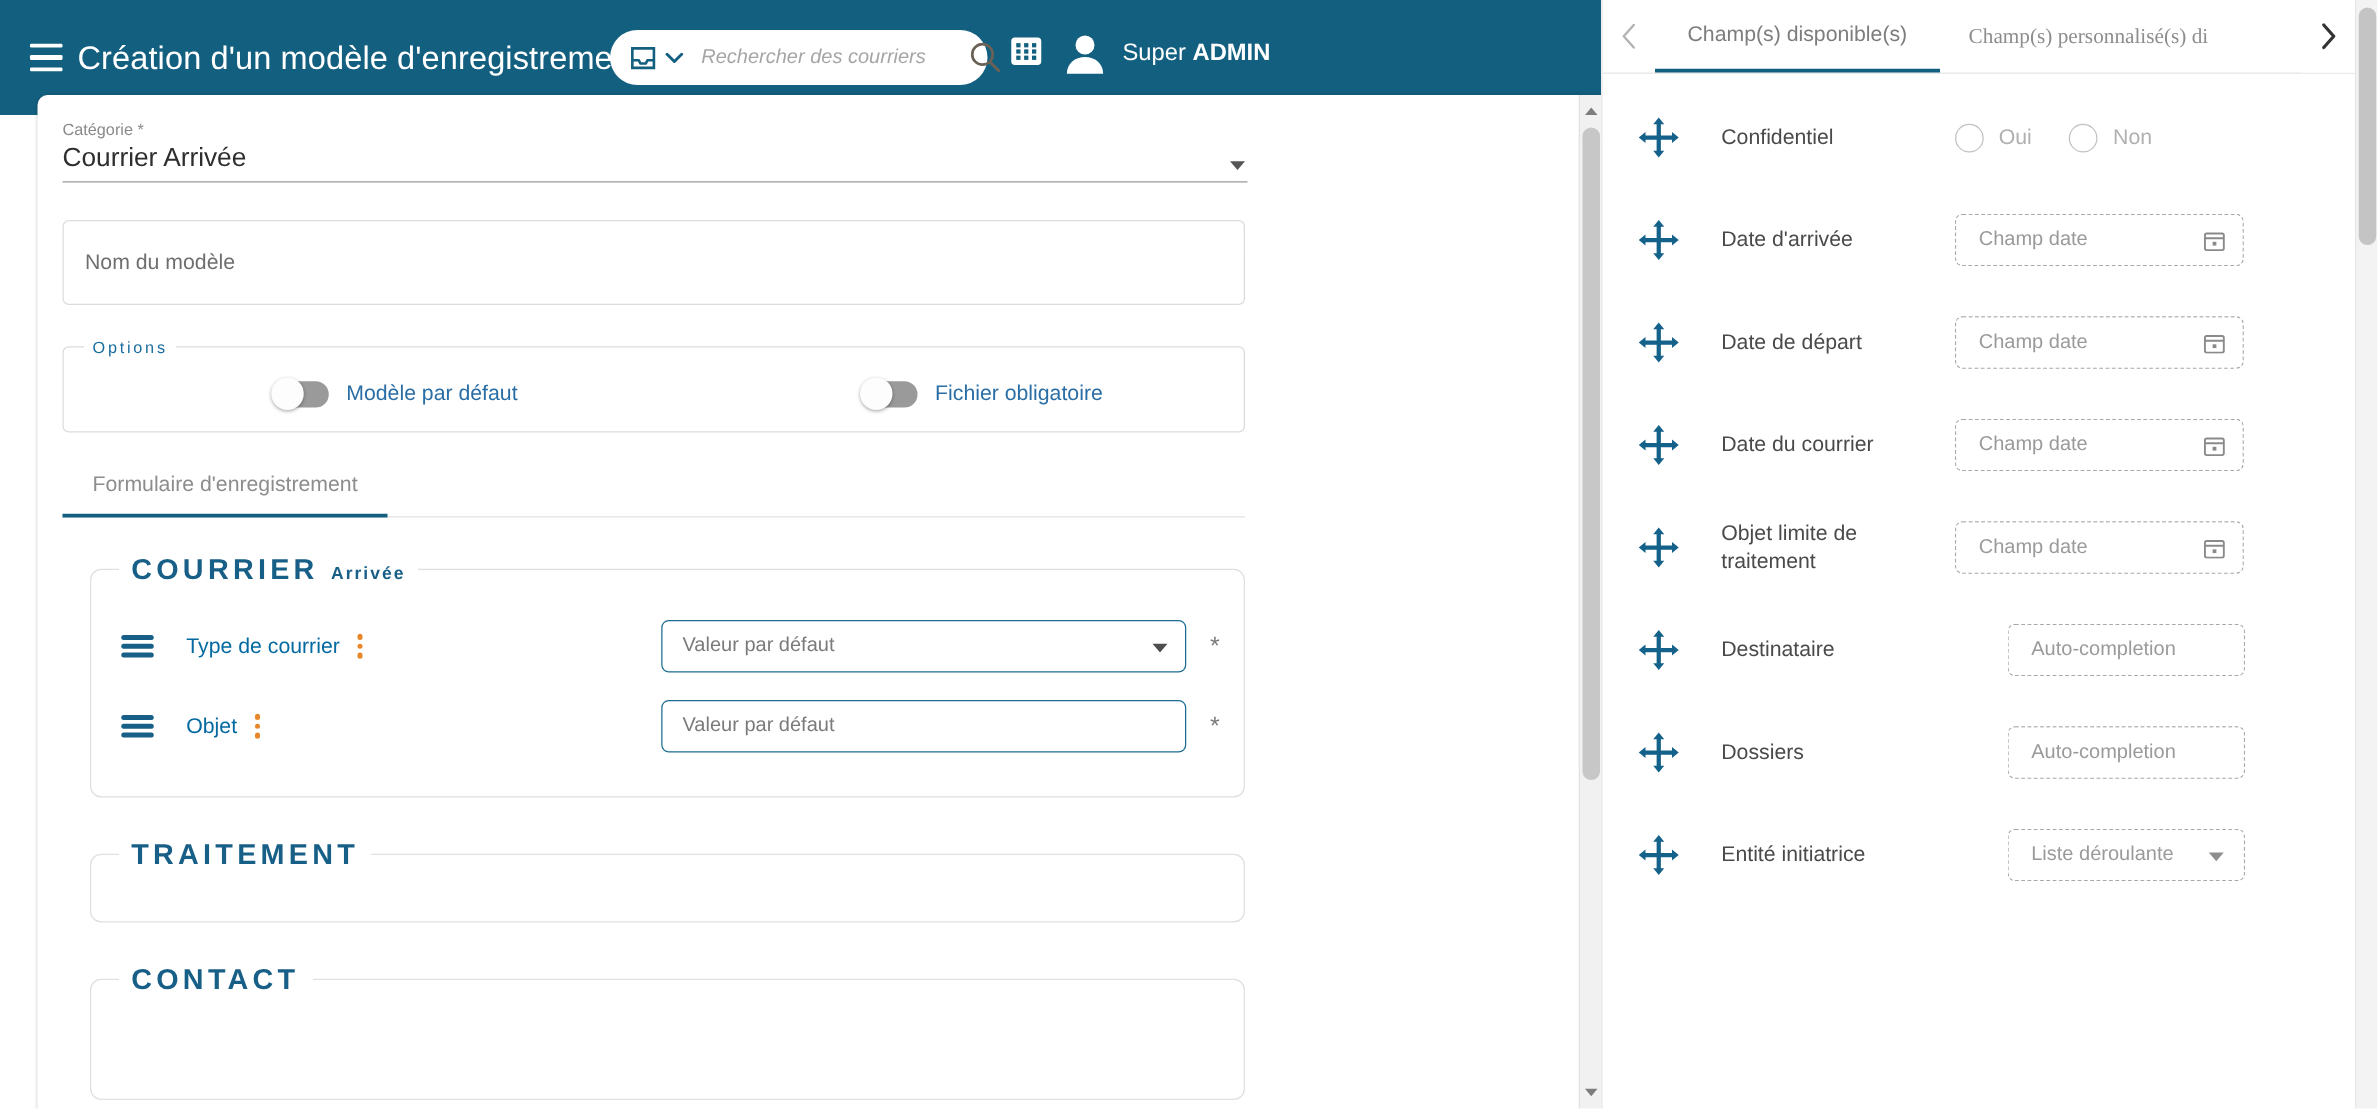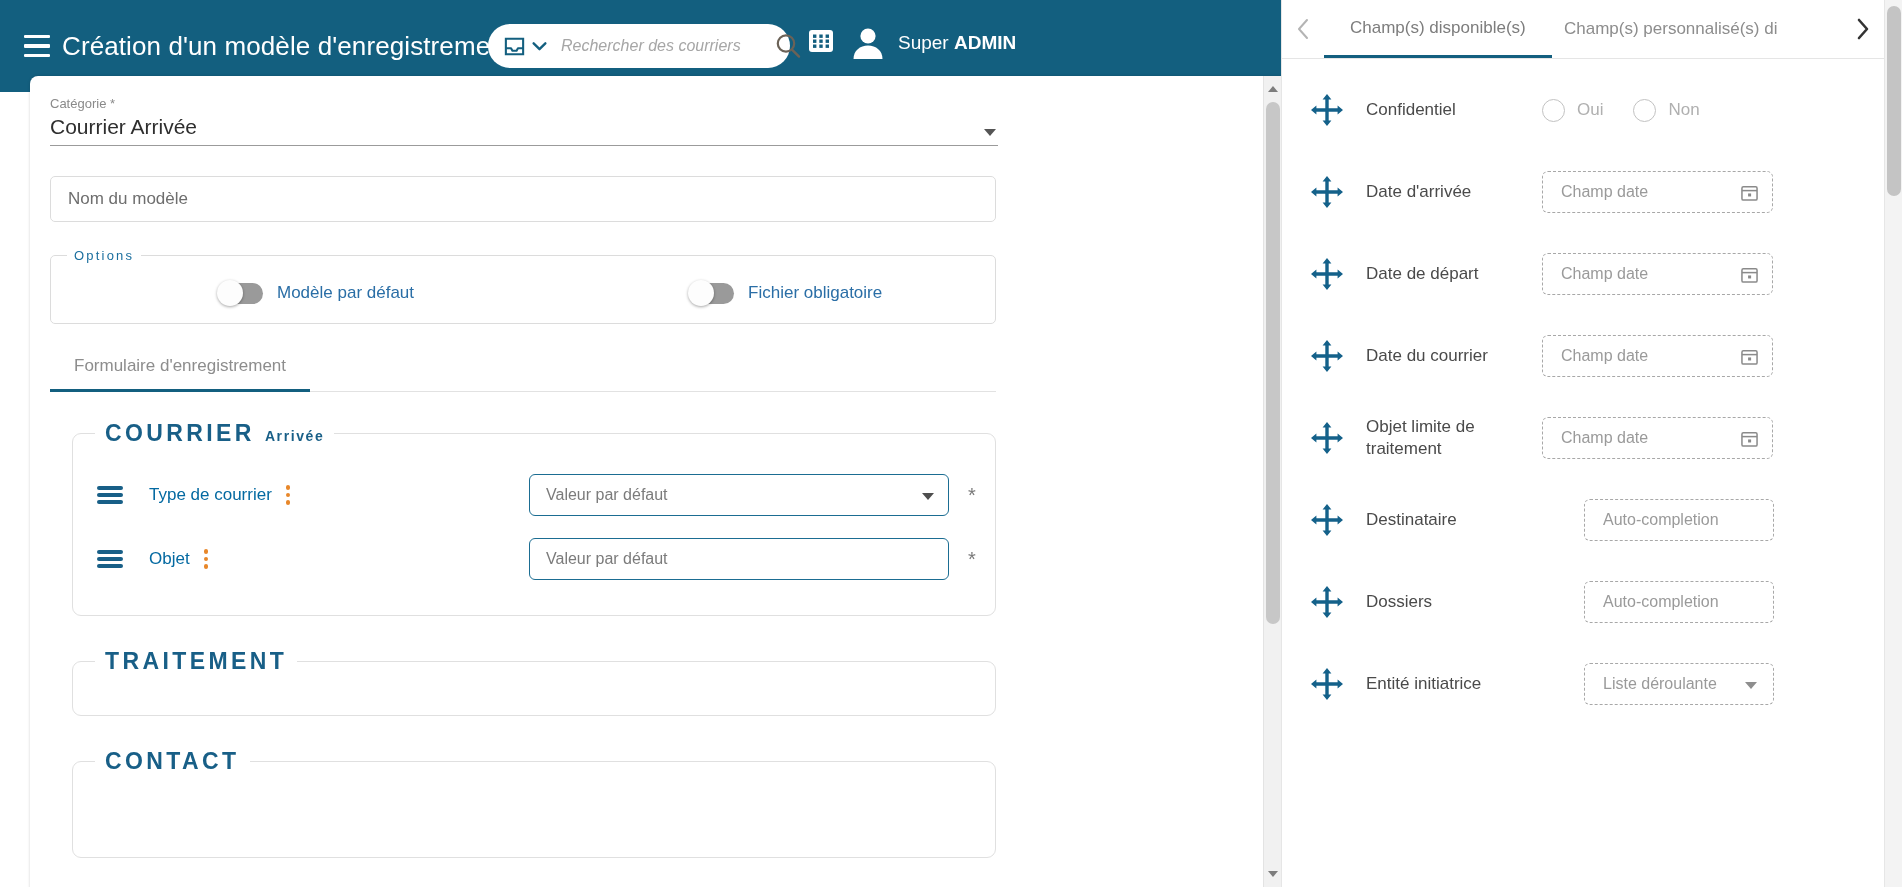--- a/index.html
+++ b/index.html
@@ -84,21 +84,21 @@
   }
   .cat-value { font-size: 21px; color: #2e2e2e; }
   .cat-arrow {
     position: absolute; right: 2px; bottom: 9px;
     width: 0; height: 0;
     border-left: 6px solid transparent; border-right: 6px solid transparent;
     border-top: 7px solid #555;
   }
 
   .model-name-box {
-    width: 946px; height: 46px;
+    width: 946px; height: 68px;
     border: 1px solid #dcdcdc; border-radius: 5px;
     display: flex; align-items: center; padding: 0 17px;
     margin-bottom: 26px;
   }
   .model-name-box input {
     border: none; outline: none; width: 100%;
     font-family: "Liberation Sans", sans-serif;
     font-size: 17px; color: #444; background: transparent;
   }
   .model-name-box input::placeholder { color: #6e6e6e; }
@@ -220,29 +220,29 @@
   .rp-chev-l {
     width: 42px; height: 58px; display: flex; align-items: center; justify-content: center;
     cursor: pointer; flex: none;
   }
   .rp-tab {
     height: 58px; display: flex; align-items: center; justify-content: center;
     font-size: 17px; color: #8d8d8d; cursor: pointer; white-space: nowrap;
     padding: 0 26px;
   }
   .rp-tab.active { border-bottom: 3px solid #135F7F; color: #7d7d7d; }
-  .rp-tab.clipped { max-width: 238px; overflow: hidden; }
+  .rp-tab.clipped { max-width: 238px; overflow: hidden; font-family: Liberation Serif, serif; }
   .rp-chev-r {
     position: absolute; right: 18px; top: 0;
     width: 44px; height: 58px; background: #fff;
     display: flex; align-items: center; justify-content: center; cursor: pointer;
   }
 
   .rp-list { padding-top: 10px; }
-  .rp-row { display: flex; align-items: center; height: 82px; padding-left: 28px; }
+  .rp-row { display: flex; align-items: center; height: 82px; padding-left: 28px; gap: 11px; }
   .move-ic { width: 34px; height: 34px; flex: none; cursor: grab; }
   .rp-label {
     margin-left: 22px; font-size: 17px; color: #4a4a4a;
     width: 170px; line-height: 22px;
   }
   .rp-ctl { margin-left: 6px; display: flex; align-items: flex-start; }
 
   .radio-grp { display: flex; align-items: center; }
   .radio-item { display: flex; align-items: center; margin-right: 30px; cursor: pointer; }
   .radio-o {

